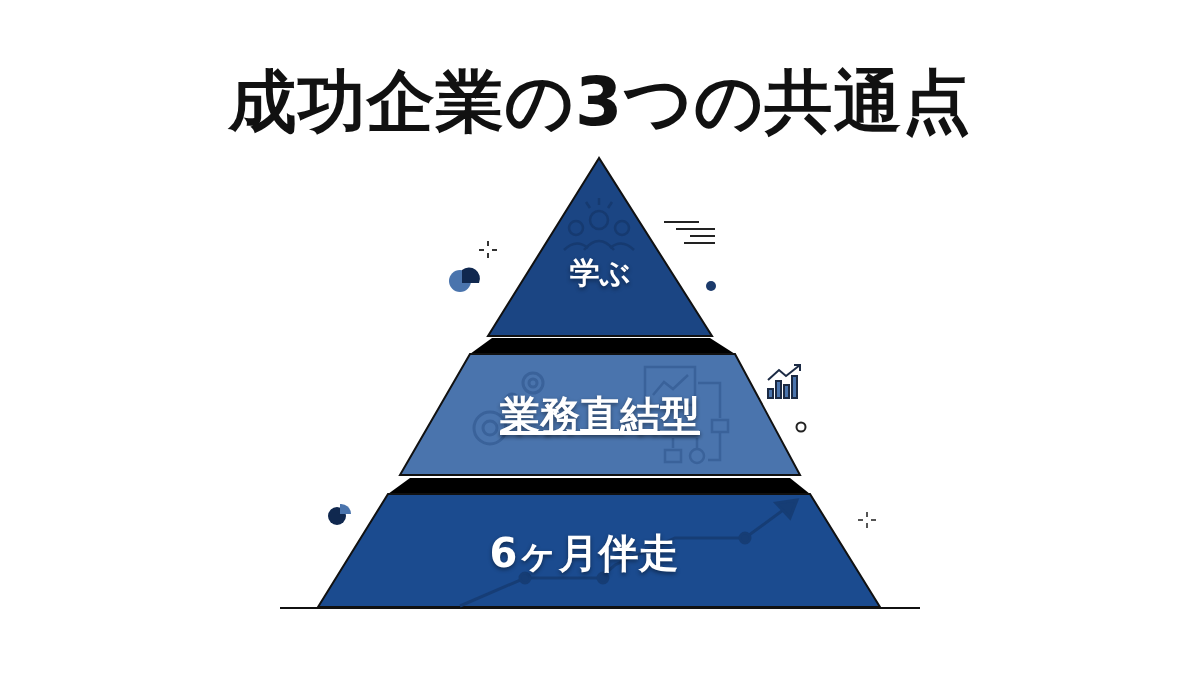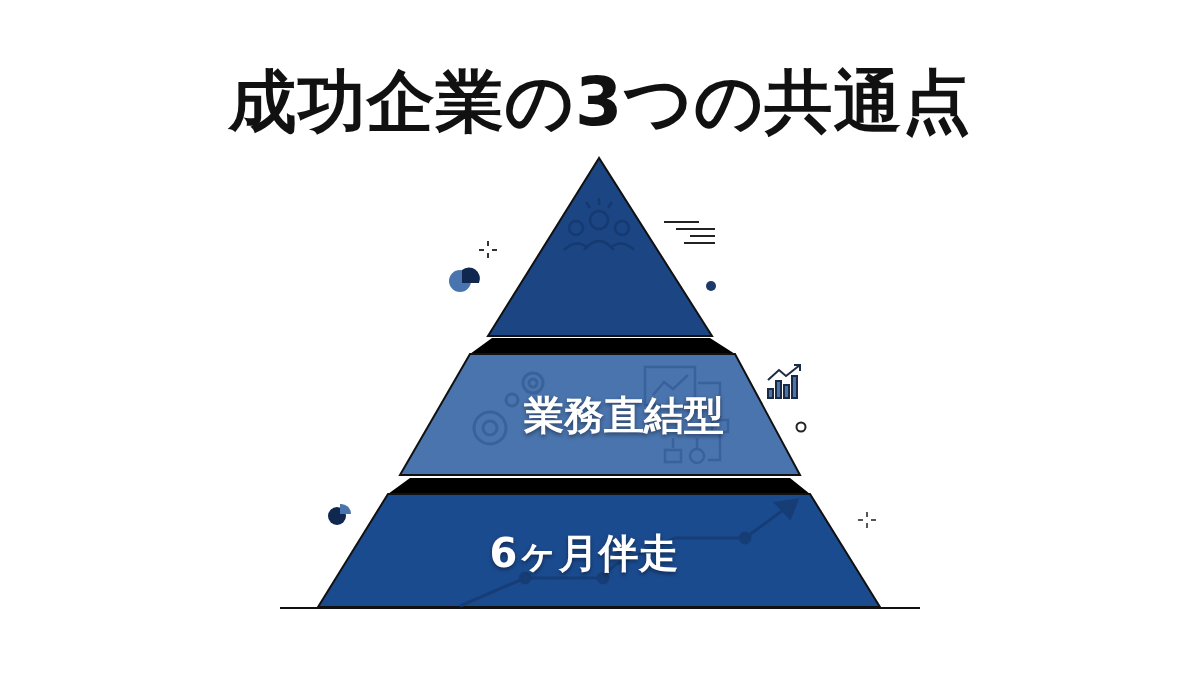--- a/index.html
+++ b/index.html
@@ -10,21 +10,21 @@
   .title {
     position: absolute; left: 0; top: 62px; width: 1200px; text-align: center;
     font-size: 68px; font-weight: bold; color: #111111; letter-spacing: 1px; line-height: 80px;
   }
   svg.stage { position: absolute; left: 0; top: 0; }
   .tier-label {
     position: absolute; color: #ffffff; font-weight: bold; text-align: center;
     text-shadow: 0 2px 4px rgba(0,0,0,0.45);
   }
   .tier-top { left: 500px; top: 253px; width: 200px; font-size: 30px; line-height: 40px; }
-  .tier-mid { left: 444px; top: 390px; width: 360px; font-size: 40px; line-height: 50px; }
+  .tier-mid { left: 420px; top: 390px; width: 360px; font-size: 40px; line-height: 50px; text-decoration: underline; }
   .tier-bot { left: 384px; top: 528px; width: 400px; font-size: 40px; line-height: 50px; }
 </style>
 </head>
 <body>
 
 <div class="title">成功企業の3つの共通点</div>
 
 <svg class="stage" width="1200" height="675" viewBox="0 0 1200 675">
 
   <line x1="280" y1="608" x2="920" y2="608" stroke="#111" stroke-width="2"></line>
@@ -116,15 +116,16 @@
   </g>
   <g stroke="#555" stroke-width="2">
     <line x1="867" y1="512" x2="867" y2="517"></line>
       <line x1="867" y1="523" x2="867" y2="528"></line>
     <line x1="858" y1="520" x2="863" y2="520"></line>
       <line x1="871" y1="520" x2="876" y2="520"></line>
   </g>
 </svg>
 
 <div class="tier-label tier-top">
+  <div>学ぶ</div>
 </div>
 <div class="tier-label tier-mid">業務直結型</div>
 <div class="tier-label tier-bot">6ヶ月伴走</div>
 
 </body></html>

